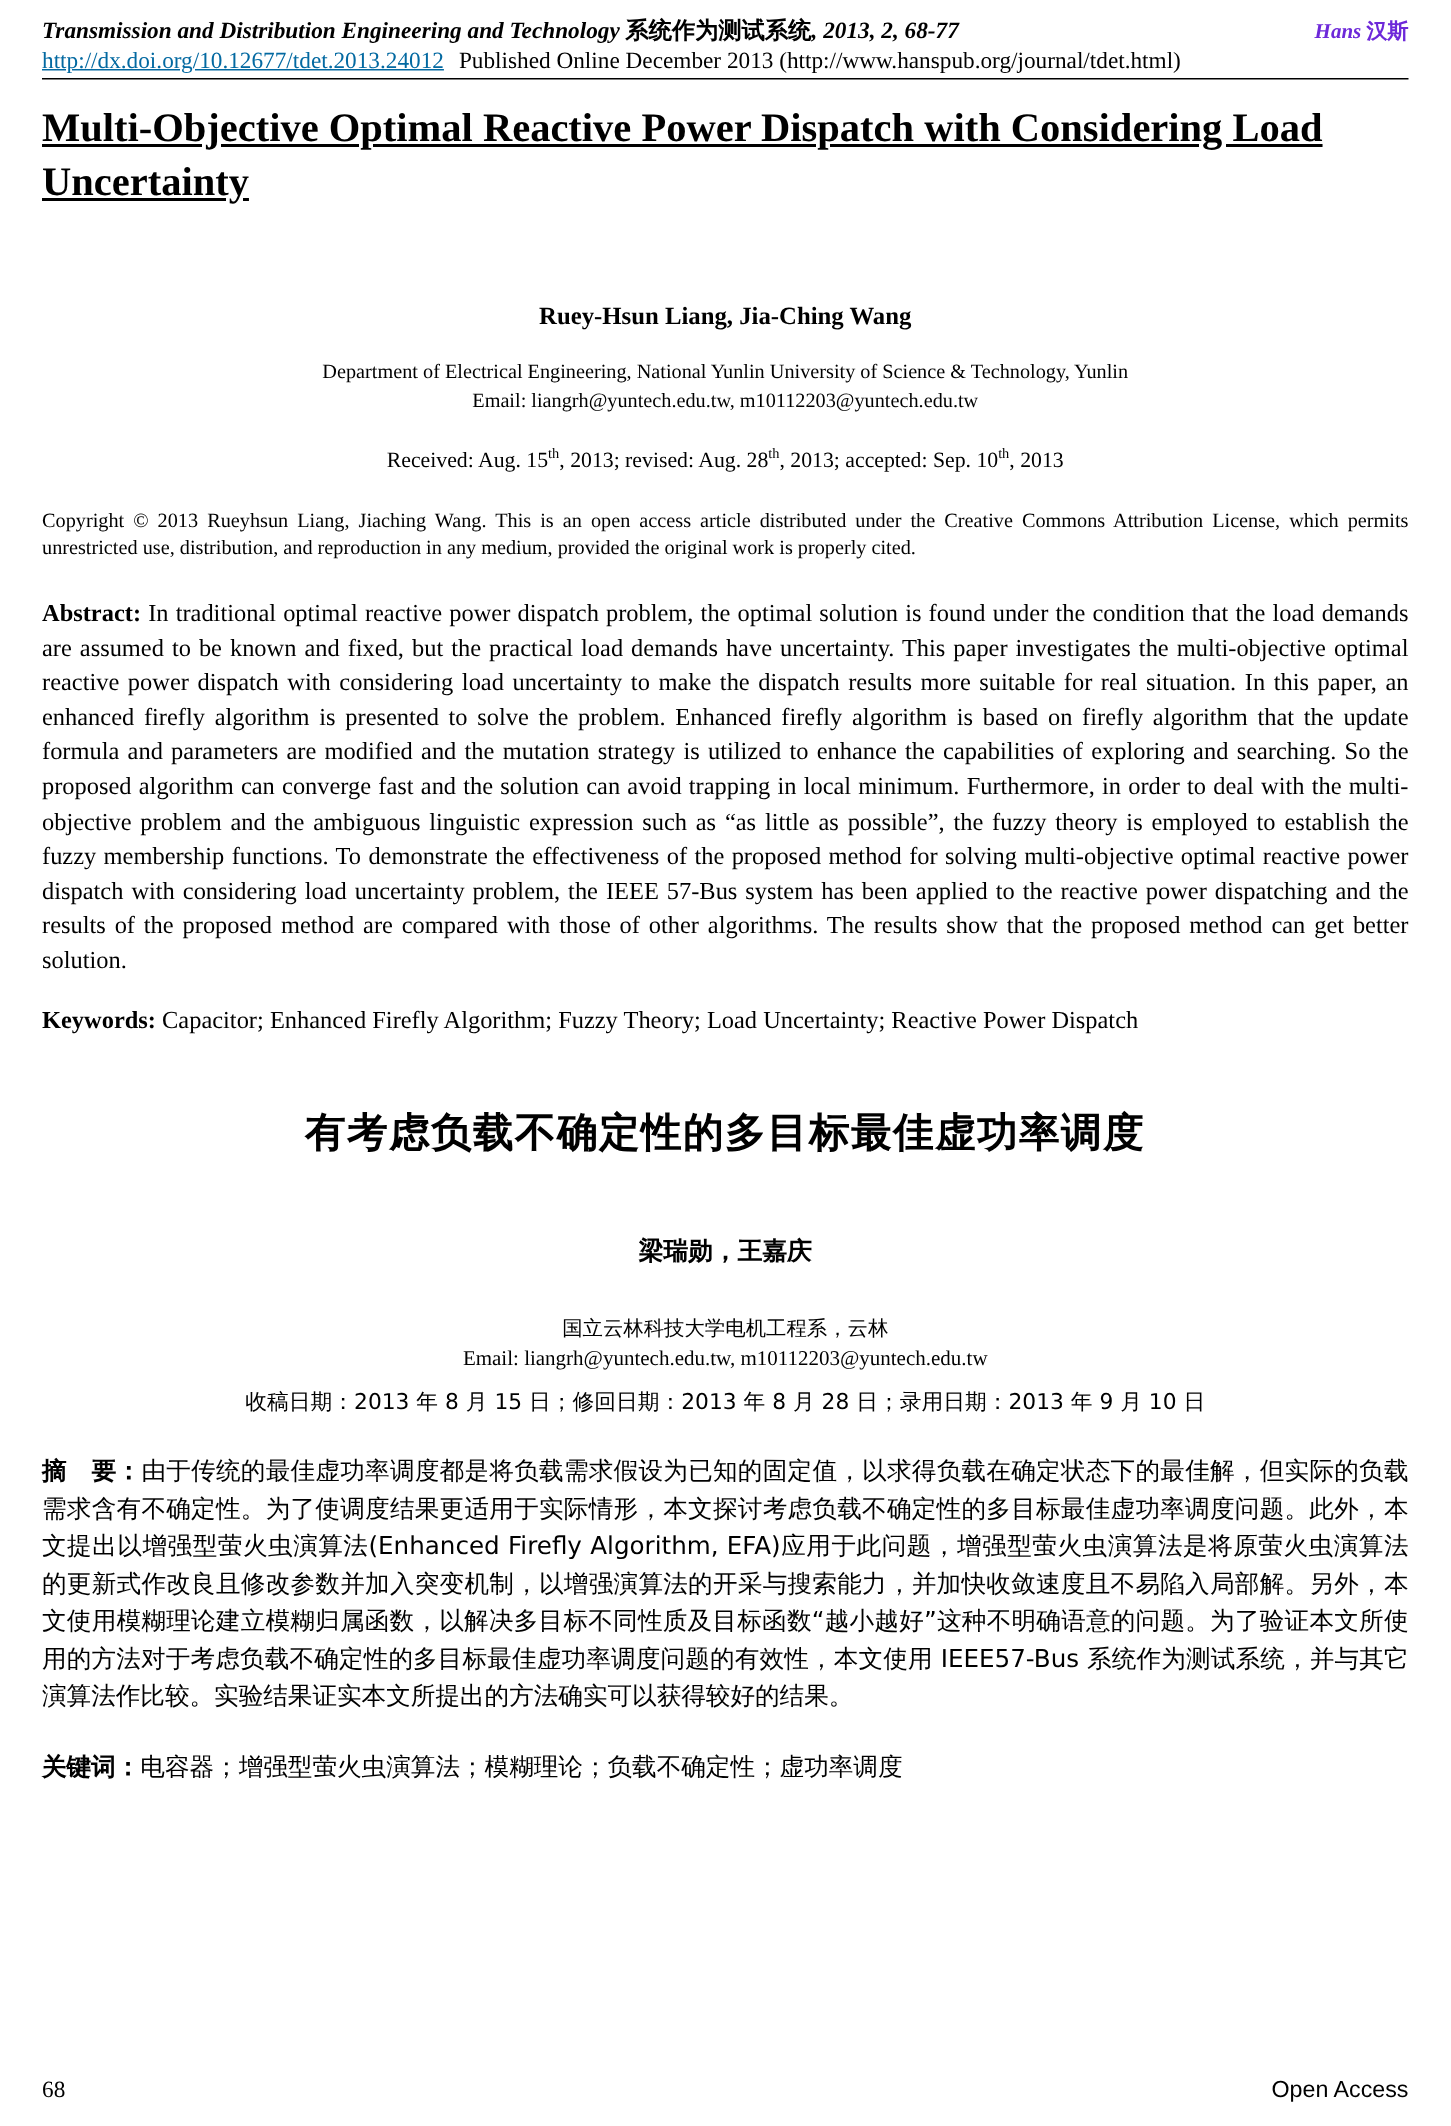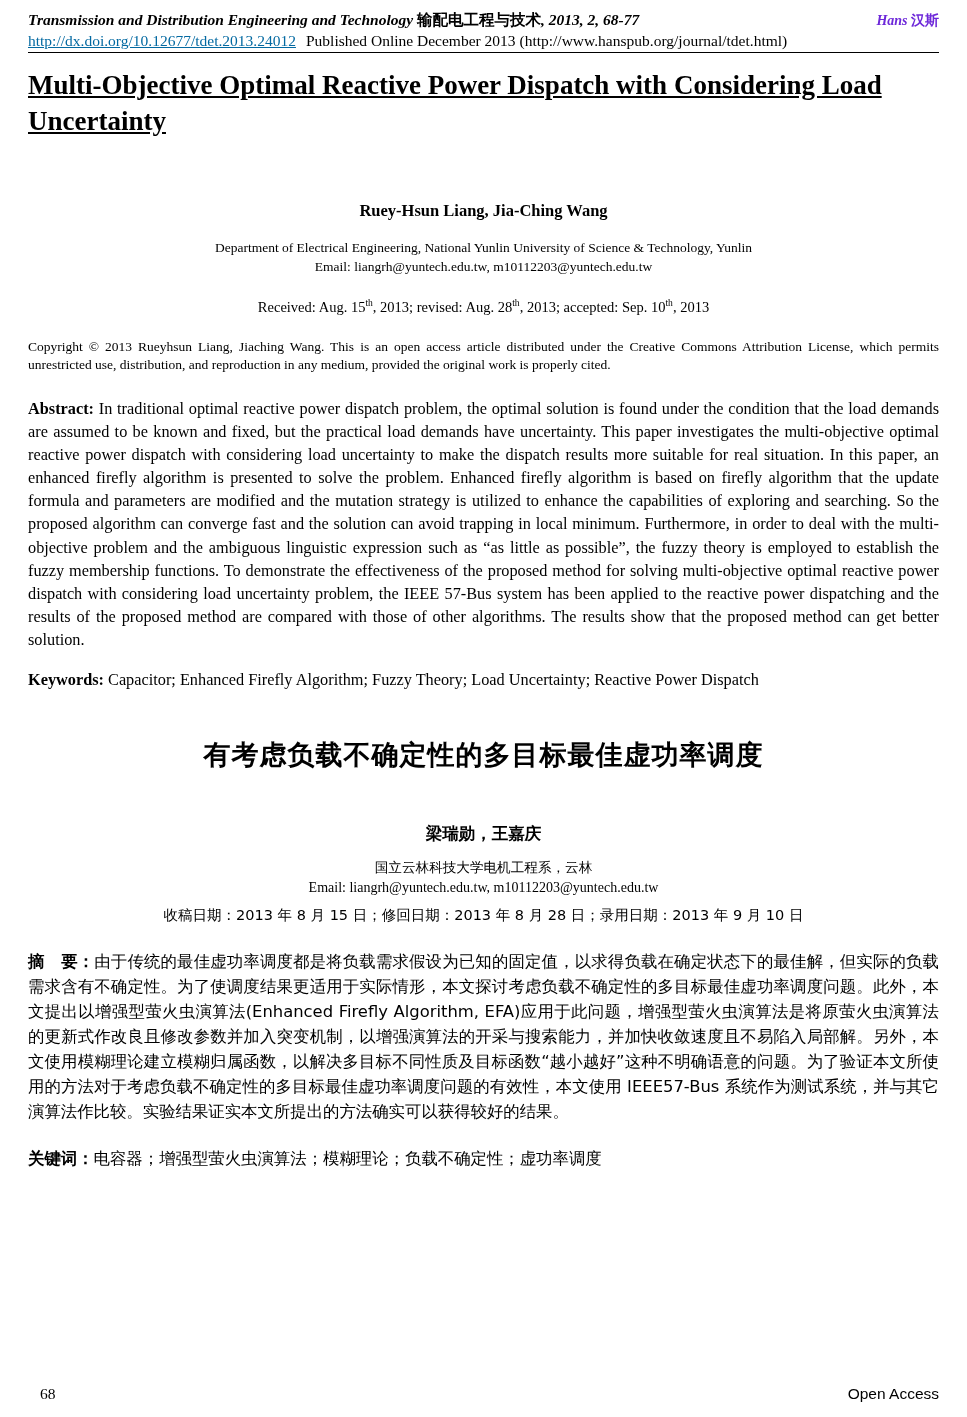--- a/index.html
+++ b/index.html
@@ -131,21 +131,21 @@
     text-align: center;
     font-size: 16.5px;
     font-weight: bold;
     margin-top: 50px;
     font-family: "DejaVu Sans", sans-serif;
   }
   .cn-affiliation {
     text-align: center;
     font-size: 13.6px;
     line-height: 1.45;
-    margin-top: 13px;
+    margin-top: 32px;
     font-family: "DejaVu Sans", sans-serif;
   }
   .cn-affiliation .email {
     font-family: "Liberation Serif", serif;
     font-size: 14px;
   }
   .cn-dates {
     text-align: center;
     font-size: 14.5px;
     margin-top: 8px;
@@ -164,39 +164,39 @@
   .cn-keywords {
     font-size: 16.4px;
     line-height: 1.5;
     margin-top: 22px;
     text-align: justify;
     font-family: "DejaVu Sans", sans-serif;
   }
   
   .footer {
     position: absolute;
-    left: 40px;
+    left: 28px;
     right: 28px;
     bottom: 14px;
     display: flex;
     justify-content: space-between;
     font-size: 15.5px;
   }
   .footer .open-access {
     font-family: Liberation Sans, sans-serif;
   }
 </style>
 </head>
 <body>
 
 <div class="page">
 
   <div class="header">
     <div class="header-line1">
-      <div class="journal-title"><span>Transmission and Distribution Engineering and Technology</span> <span class="cn">输配电工程与技术</span><span>, 2013, 2, 68-77</span></div>
+      <div class="journal-title"><span>Transmission and Distribution Engineering and Technology</span> <span class="cn">系统作为测试系统</span><span>, 2013, 2, 68-77</span></div>
       <div class="hans-logo"><span>Hans</span> <span class="cn">汉斯</span></div>
     </div>
     <div class="header-line2">
       <a class="doi-link" href="#">http://dx.doi.org/10.12677/tdet.2013.24012</a><span class="pub-info">Published Online December 2013 (http://www.hanspub.org/journal/tdet.html)</span>
     </div>
   </div>
 
   <h1 class="paper-title">Multi-Objective Optimal Reactive Power Dispatch with Considering Load Uncertainty</h1>
 
   <div class="authors">Ruey-Hsun Liang, Jia-Ching Wang</div>

